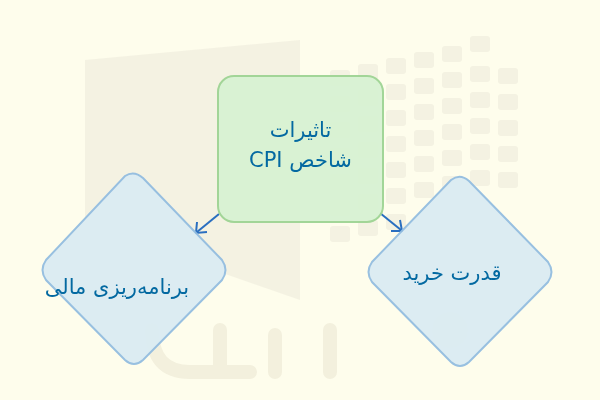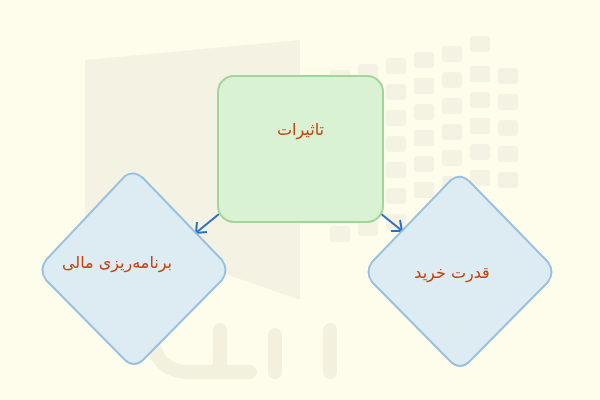--- a/index.html
+++ b/index.html
@@ -1,18 +1,18 @@
 <!DOCTYPE html>
 <html><head>
 <meta charset="utf-8">
 <style>
   html, body { margin:0; padding:0; }
   body { width:600px; height:400px; background:#fefdec; position:relative; overflow:hidden; font-family:"DejaVu Sans", sans-serif; }
   #canvas { position:absolute; left:0; top:0; width:600px; height:400px; }
-  .lbl { position:absolute; text-align:center; color:#c2410c; direction:rtl; font-size:16px; line-height:30px; }
+  .lbl { position:absolute; text-align:center; color:#0369a1; direction:rtl; font-size:21px; line-height:30px; }
 </style>
 </head>
 <body>
 
 <svg id="canvas" viewBox="0 0 600 400" xmlns="http://www.w3.org/2000/svg">
 
   <g fill="#f3f1e1">
     <path d="M85 60 L300 40 L300 300 L85 225 Z" opacity="0.9"></path>
     <g opacity="0.9">
       <rect x="330" y="70" width="20" height="16" rx="3"></rect>
@@ -80,17 +80,18 @@
 
   <rect x="218" y="76" width="165" height="146" rx="16" ry="16" fill="#d8f2d3" stroke="#9ed494" stroke-width="2" opacity="0.95"></rect>
 
   <path d="M125 176 Q134 170 143 178 L222 260 Q229 270 222 280 L143 360 Q134 368 125 360 L46 280 Q39 270 46 260 Z" fill="#dbecf3" stroke="#93bde0" stroke-width="2" opacity="0.95"></path>
 
   <path d="M451 180 Q460 173 469 181 L548 262 Q555 272 548 282 L469 362 Q460 370 451 362 L372 282 Q365 272 372 262 Z" fill="#dbecf3" stroke="#93bde0" stroke-width="2" opacity="0.95"></path>
 </svg>
 
 <div class="lbl" style="left:218px; top:115px; width:165px;">
   <div>تاثیرات</div>
+  <div>شاخص CPI</div>
 </div>
 
-<div class="lbl" style="left:44px; top:248px; width:146px;">برنامه‌ریزی مالی</div>
+<div class="lbl" style="left:44px; top:272px; width:146px;">برنامه‌ریزی مالی</div>
 
 <div class="lbl" style="left:370px; top:258px; width:164px;">قدرت خرید</div>
 
 </body></html>

